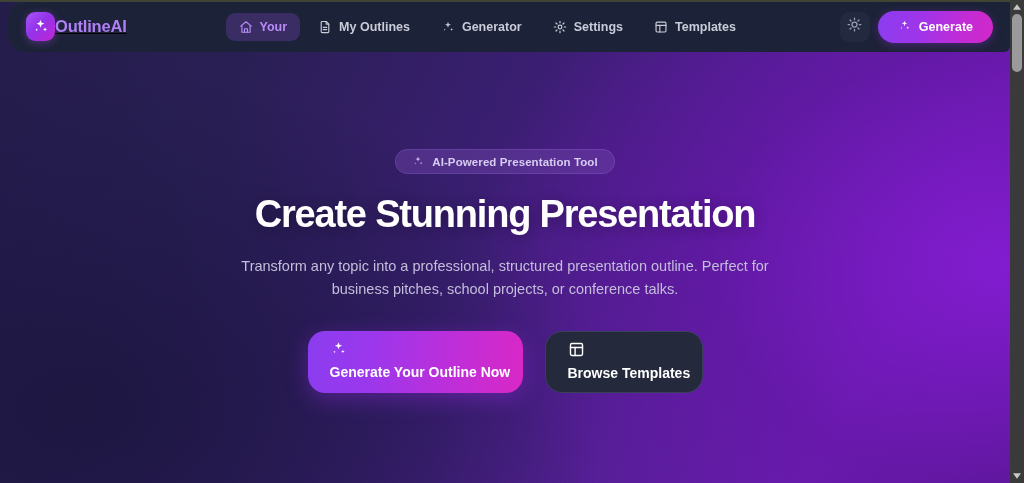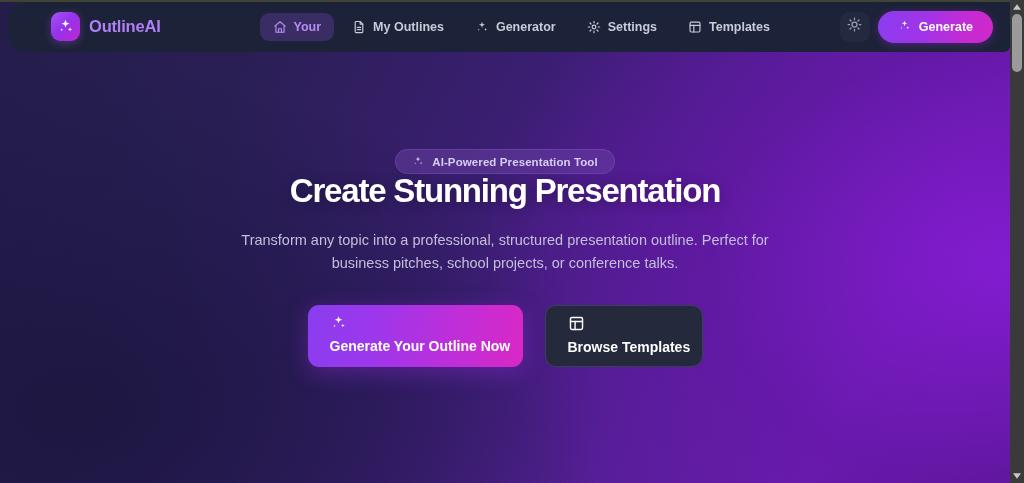--- a/index.html
+++ b/index.html
@@ -73,23 +73,23 @@
     border-top-left-radius: 18px;
     background-image: radial-gradient(rgba(255,255,255,0.03) 0.5px, rgba(0,0,0,0) 0.6px);
     background-size: 4px 4px;
     pointer-events: none;
   }
 
   
   .brand {
     display: flex;
     align-items: center;
-    gap: 9px;
-    margin-left: 43px;
+    margin-left: 18px;
     z-index: 2;
+    text-decoration: underline;
   }
   .brand-tile {
     width: 29px; height: 29px;
     border-radius: 9px;
     background: linear-gradient(135deg, #a855f7 0%, #9333ea 45%, #c026d3 100%);
     display: flex; align-items: center; justify-content: center;
     box-shadow: 0 2px 8px rgba(168,85,247,0.35);
   }
   .brand-name {
     font-size: 16.5px;
@@ -177,22 +177,23 @@
     border-radius: 13px;
     background: rgba(112,70,170,0.46);
     border: 1px solid rgba(168,120,240,0.22);
     color: #d8cdf2;
     font-size: 11.5px;
     font-weight: bold;
     letter-spacing: 0.1px;
   }
 
   .headline {
+    margin-top: 21px;
     text-align: center;
-    font-size: 33px;
+    font-size: 38px;
     font-weight: bold;
     line-height: 1.0;
     letter-spacing: -1.2px;
   }
   .headline .line1 {
     display: block;
     color: #ffffff;
     text-shadow: 0 2px 14px rgba(0,0,0,0.3);
   }
   .headline .line2 {
@@ -215,21 +216,21 @@
   }
 
   .cta-row {
     margin-top: 29px;
     display: flex;
     gap: 22px;
   }
   .cta {
     width: 215px;
     height: 62px;
-    border-radius: 11px;
+    border-radius: 17px;
     padding: 9px 12px 0 22px;
     display: flex;
     flex-direction: column;
     align-items: flex-start;
     justify-content: flex-start;
     gap: 3px;
     cursor: pointer;
   }
   .cta-primary {
     background: linear-gradient(95deg, #8b3df0 0%, #9c37ec 30%, #bf2ed8 68%, #d928c6 100%);

